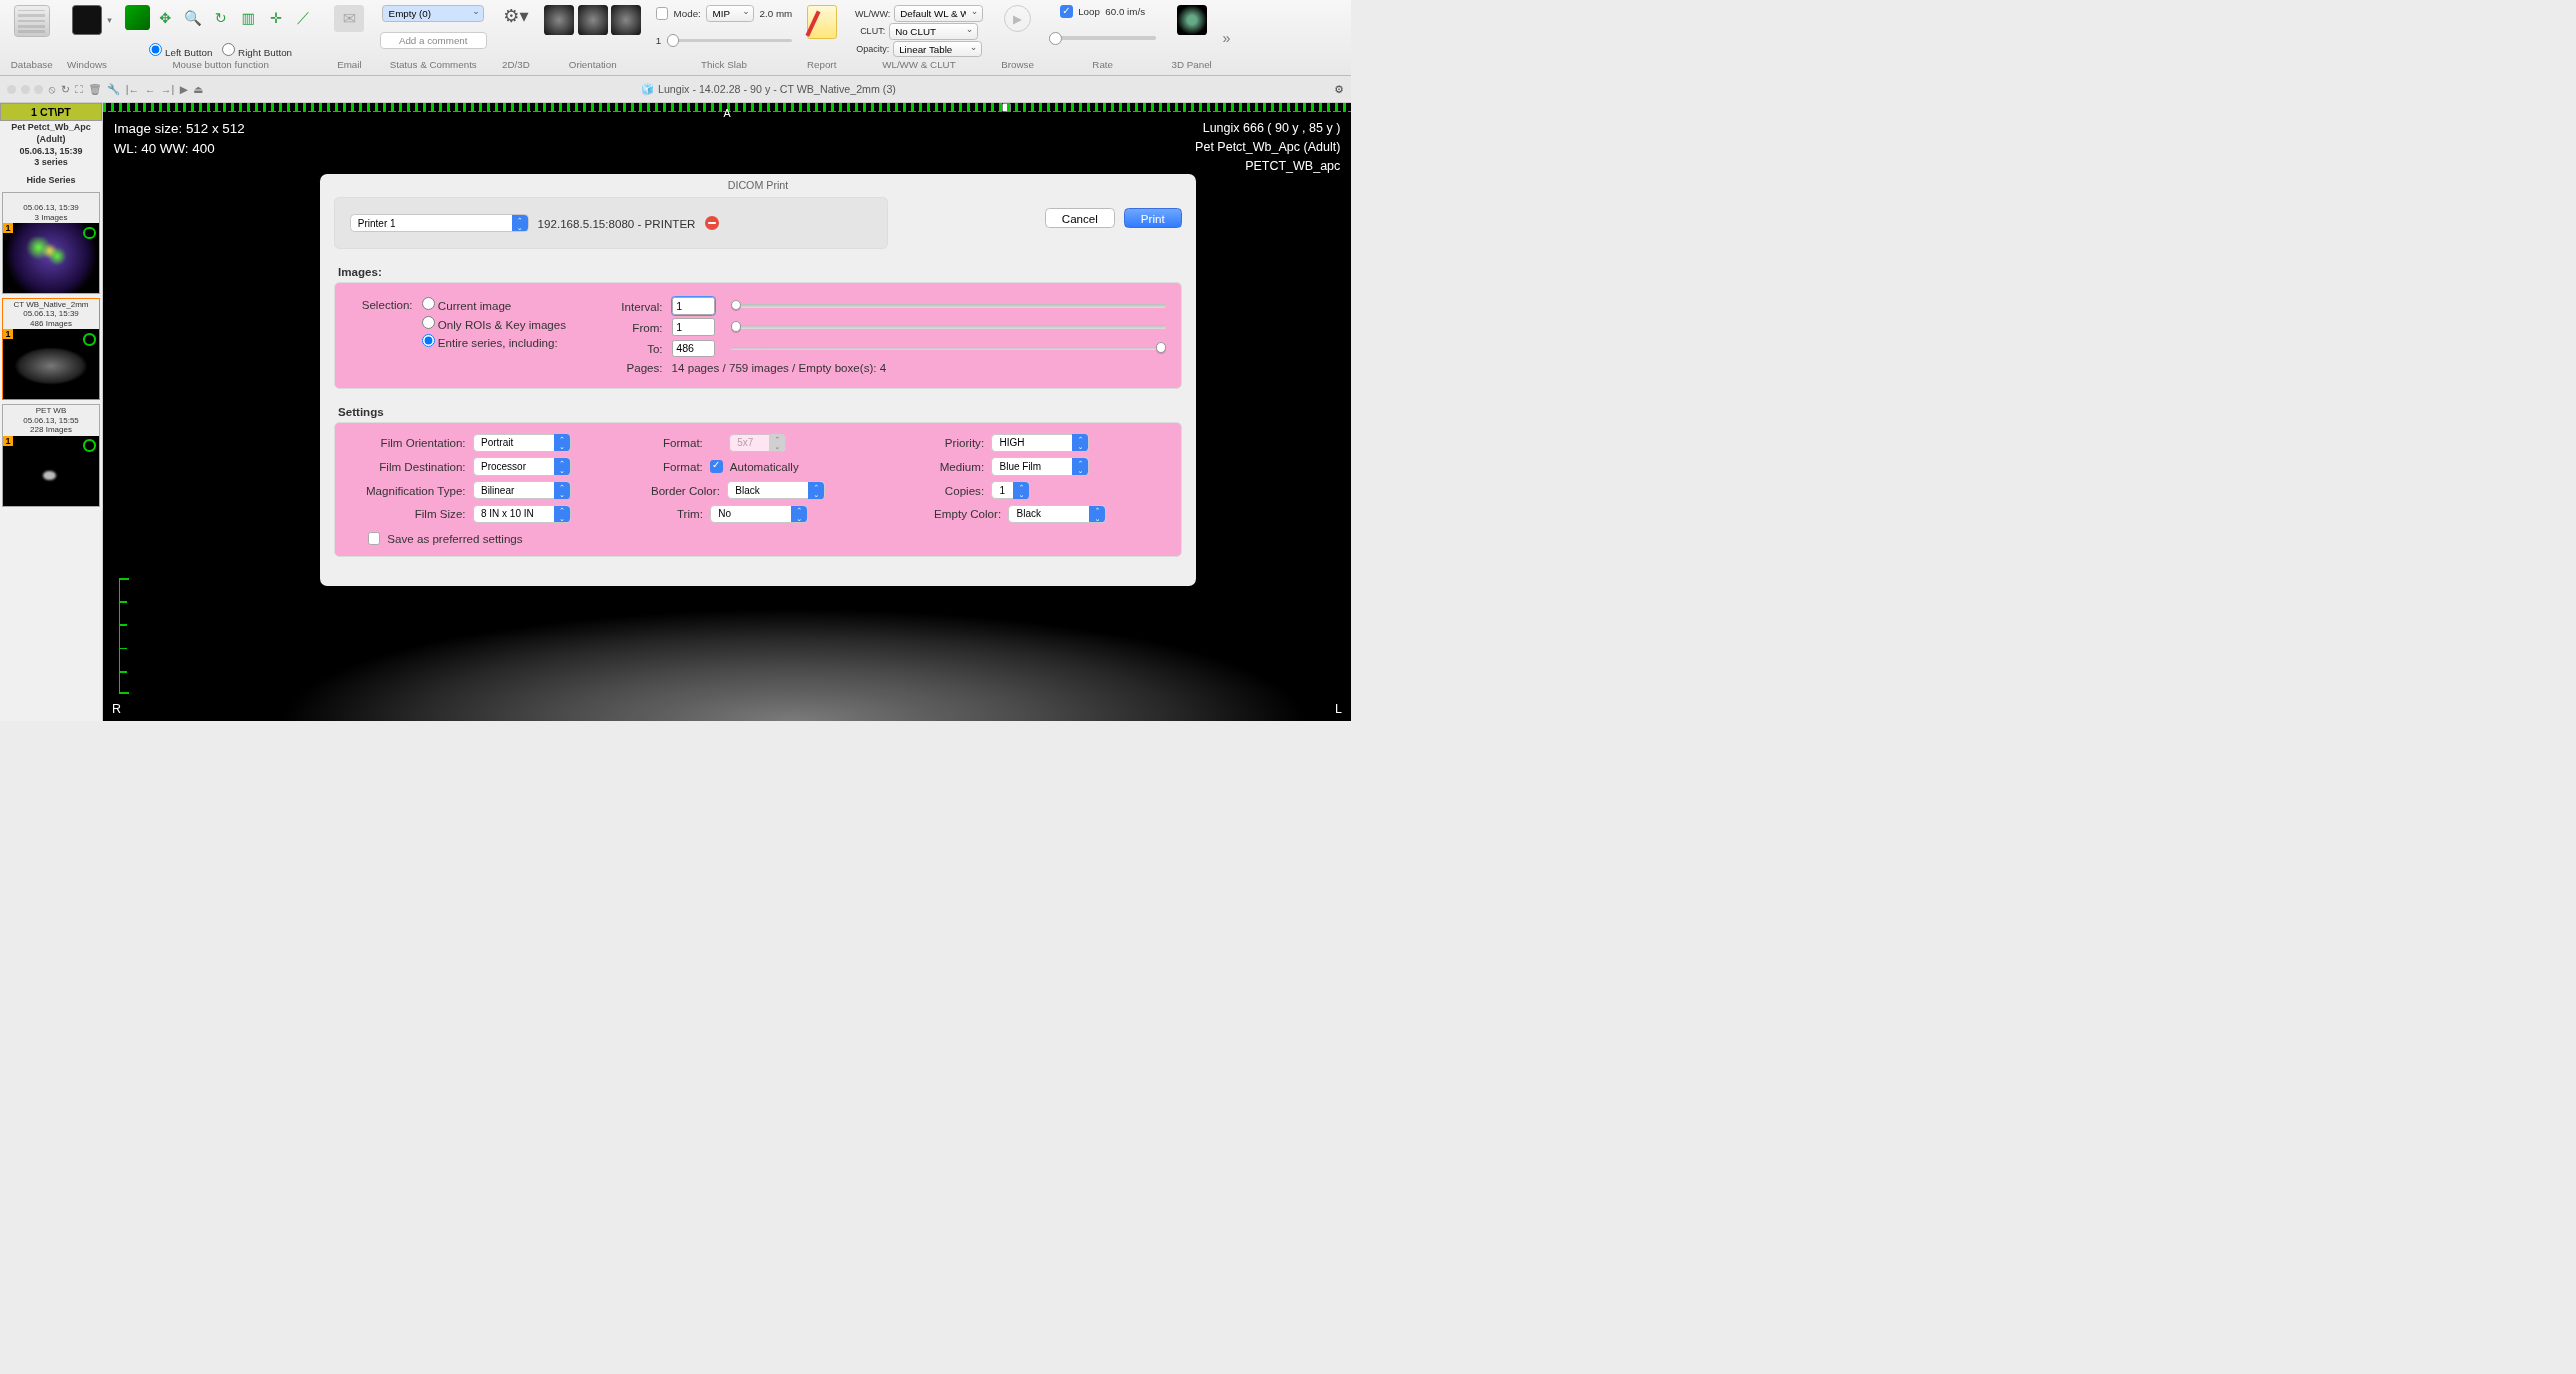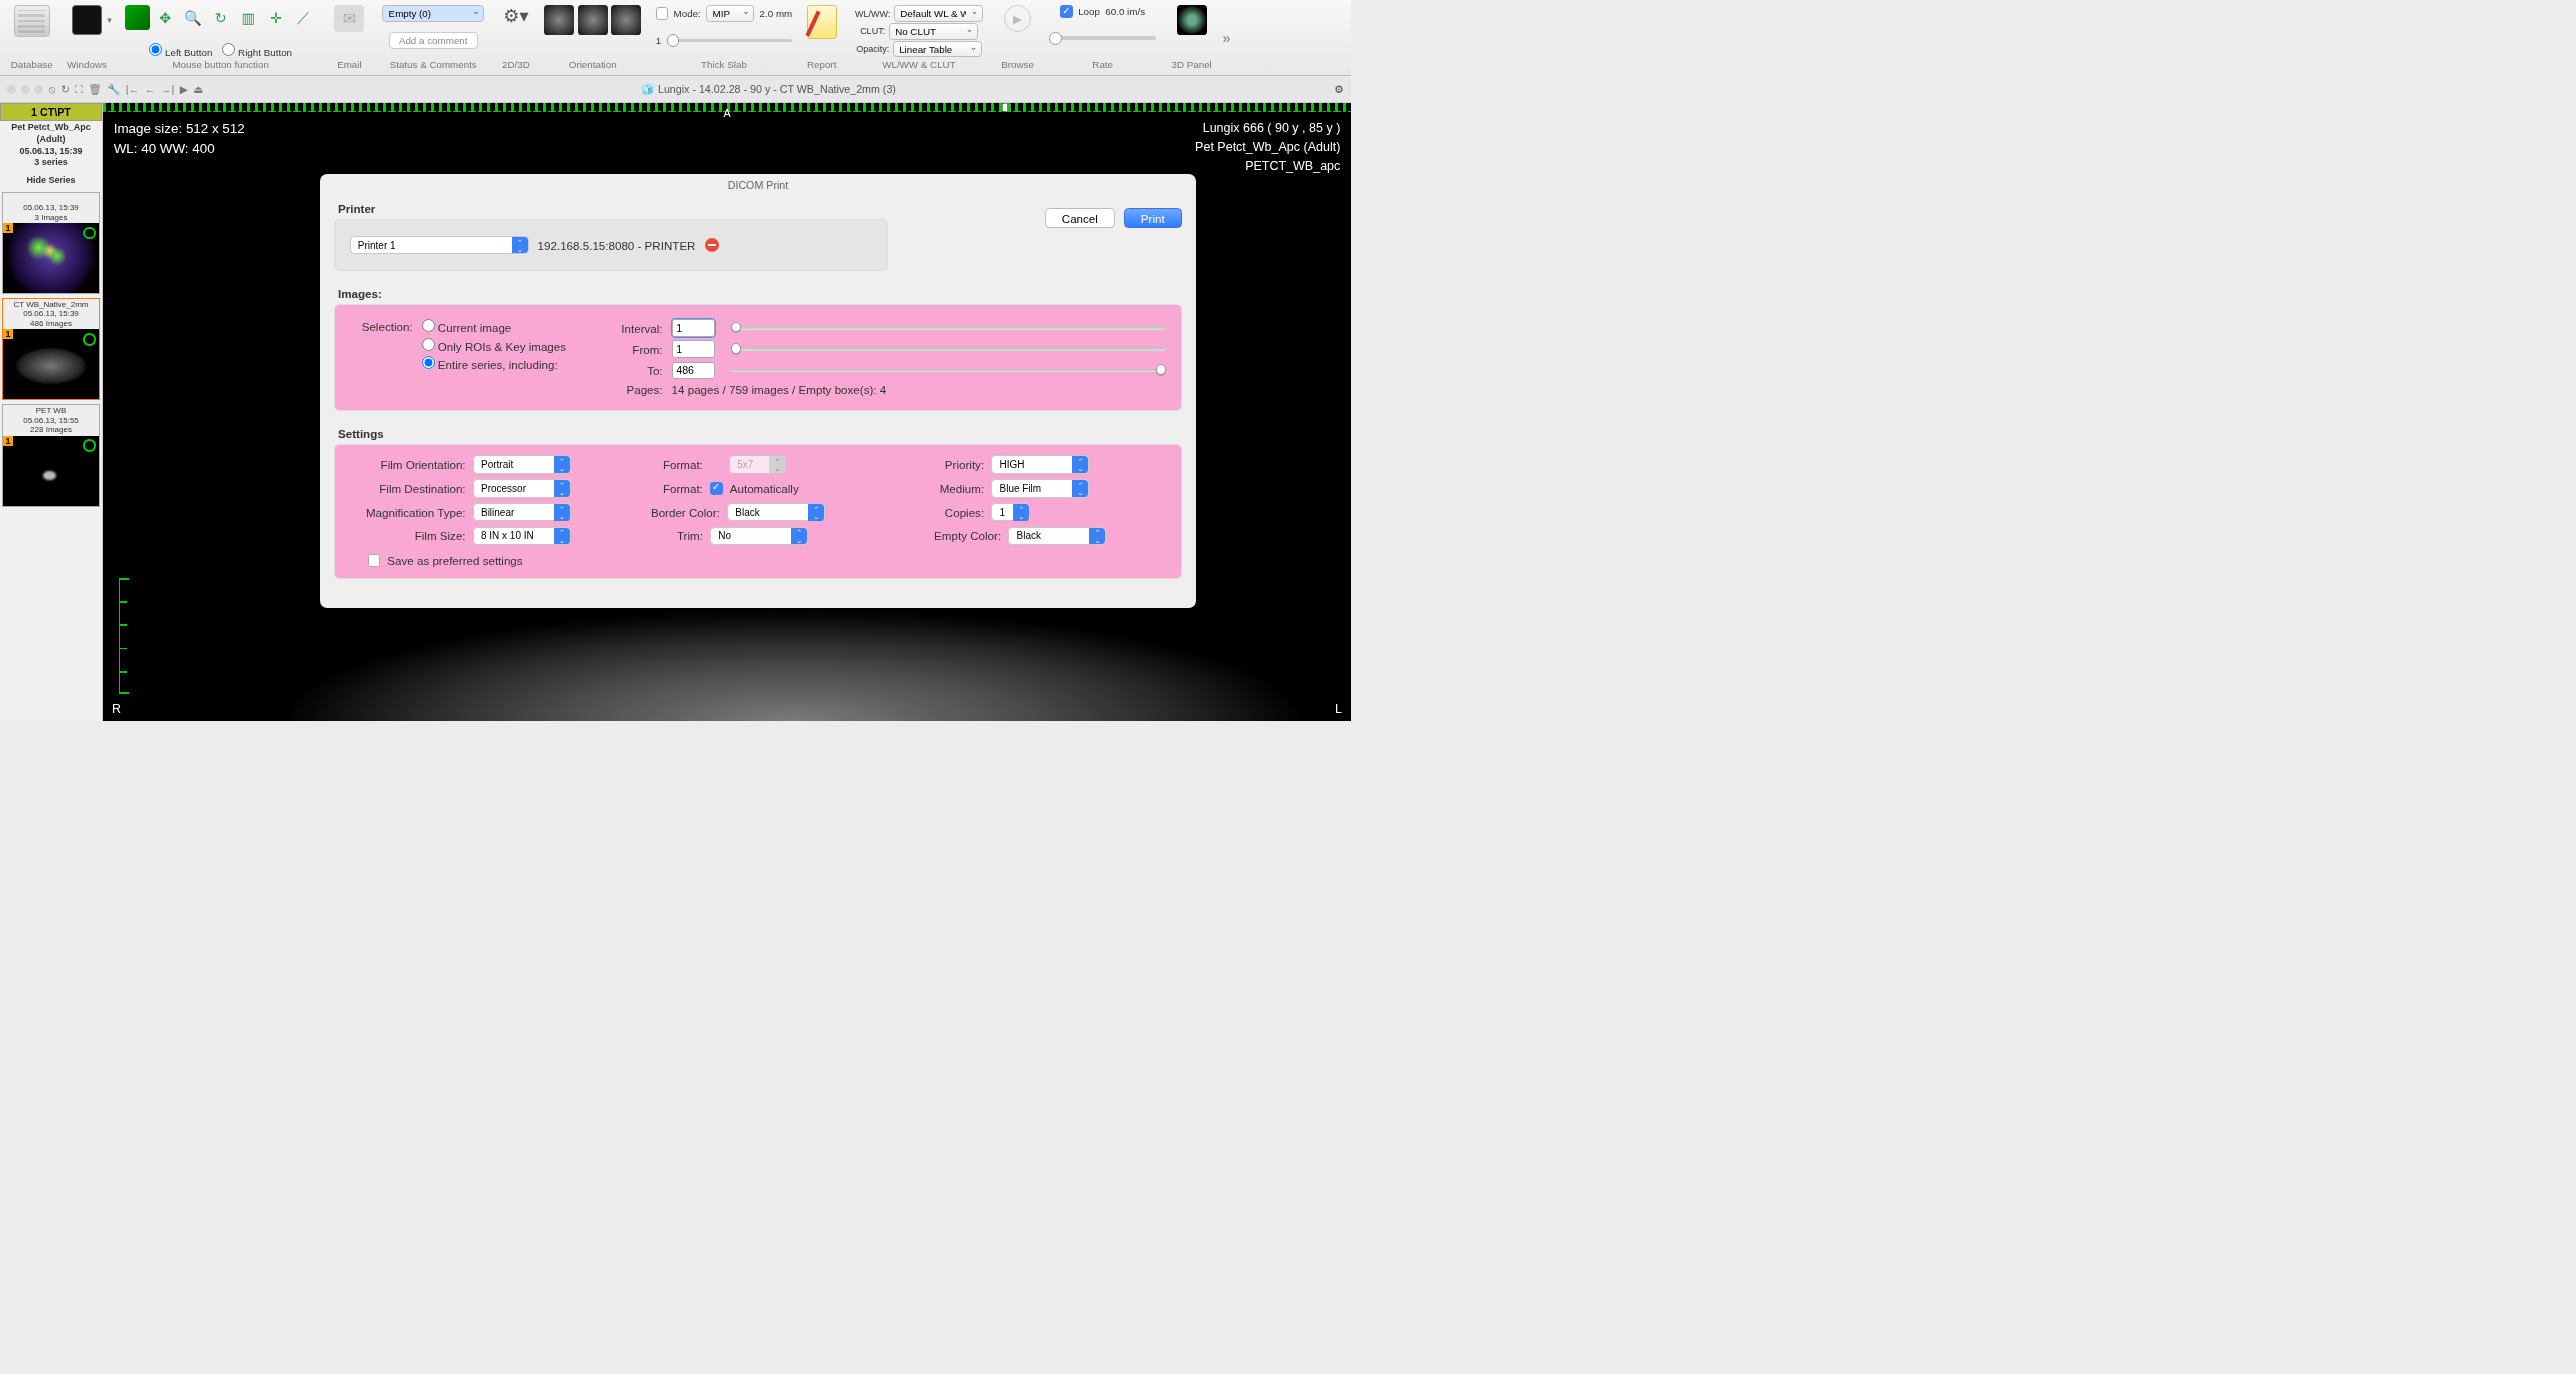--- a/index.html
+++ b/index.html
@@ -6,21 +6,21 @@
 body { background:#ececec; font-size:11.6px; color:#333; width:1351px; height:721px; overflow:hidden; position:relative; }
 
 
 .toolbar { height:76px; background:linear-gradient(#f7f7f7,#e8e8e8); border-bottom:0.9px solid #bbb; display:flex; align-items:flex-start; padding:3.6px 7.2px; gap:7.2px; }
 .tb-group { display:flex; flex-direction:column; align-items:center; height:100%; justify-content:space-between; padding:1.8px 3.6px; }
 .tb-label { font-size:9.8px; color:#777; }
 .radio-row { display:flex; gap:10px; font-size:9.8px; align-items:center; margin-top:11px; }
 .select { appearance:none; background:linear-gradient(#fff,#eee); border:0.9px solid #bbb; border-radius:3.6px; padding:1.8px 16px 1.8px 5.4px; font-size:9.8px; position:relative; }
 .sel-wrap { position:relative; display:inline-block; }
 .sel-wrap::after { content:"⌄"; position:absolute; right:4.5px; top:0.9px; font-size:9px; color:#555; pointer-events:none; }
-.comment-box { width:89px; font-size:9.8px; background:#fff; border:0.9px solid #ccc; border-radius:4px; padding:1.8px 3.6px; text-align:center; color:#888; }
+.comment-box { width:107px; font-size:9.8px; background:#fff; border:0.9px solid #ccc; border-radius:4px; padding:1.8px 3.6px; text-align:center; color:#888; }
 .gear { font-size:18px; color:#555; }
 .orient-thumb { width:30px; height:30px; background:#222 radial-gradient(circle at 50% 50%,#888,#111); border-radius:3.6px; }
 .slider { width:80px; height:3.6px; background:#ccc; border-radius:1.8px; position:relative; }
 .slider::before { content:""; position:absolute; width:10.7px; height:10.7px; background:#fff; border:0.9px solid #999; border-radius:50%; top:-4.5px; }
 .more-chevron { font-size:14.3px; color:#777; align-self:center; }
 
 
 .titlebar { height:27px; background:#e7e7e7; border-bottom:0.9px solid #ccc; display:flex; align-items:center; padding:0 7.2px; gap:5.4px; font-size:10.7px; color:#444; }
 .titlebar .dots { display:flex; gap:4.5px; }
 .titlebar .dot { width:9px; height:9px; border-radius:50%; background:#d5d5d5; }
@@ -282,21 +282,20 @@
         <span style="top:80%"></span>
     </div>
     <div class="ov-bl">R</div>
     <div class="ov-br">L</div>
   </div>
 </div>
 
 <div class="dialog">
   <div class="title">DICOM Print</div>
 
-  <div class="section-label">Printer</div>
   <div class="btns-tr">
     <button class="btn">Cancel</button>
     <button class="btn primary">Print</button>
   </div>
   <div class="panel" style="padding:12.5px 14.3px;max-width:554px;">
     <div class="row">
       <div class="mac-select"><select style="min-width:179px;"><option>Printer 1</option></select></div>
       <span>192.168.5.15:8080 - PRINTER</span>
       <span class="stop"></span>
     </div>

